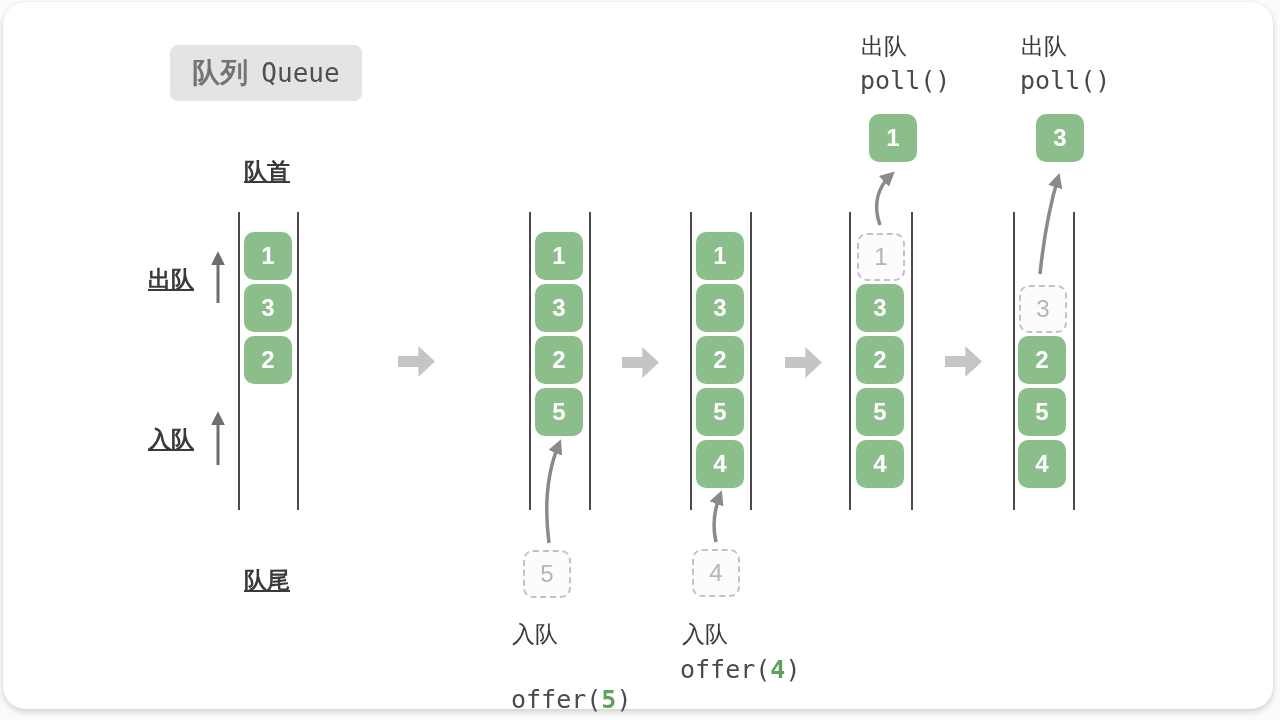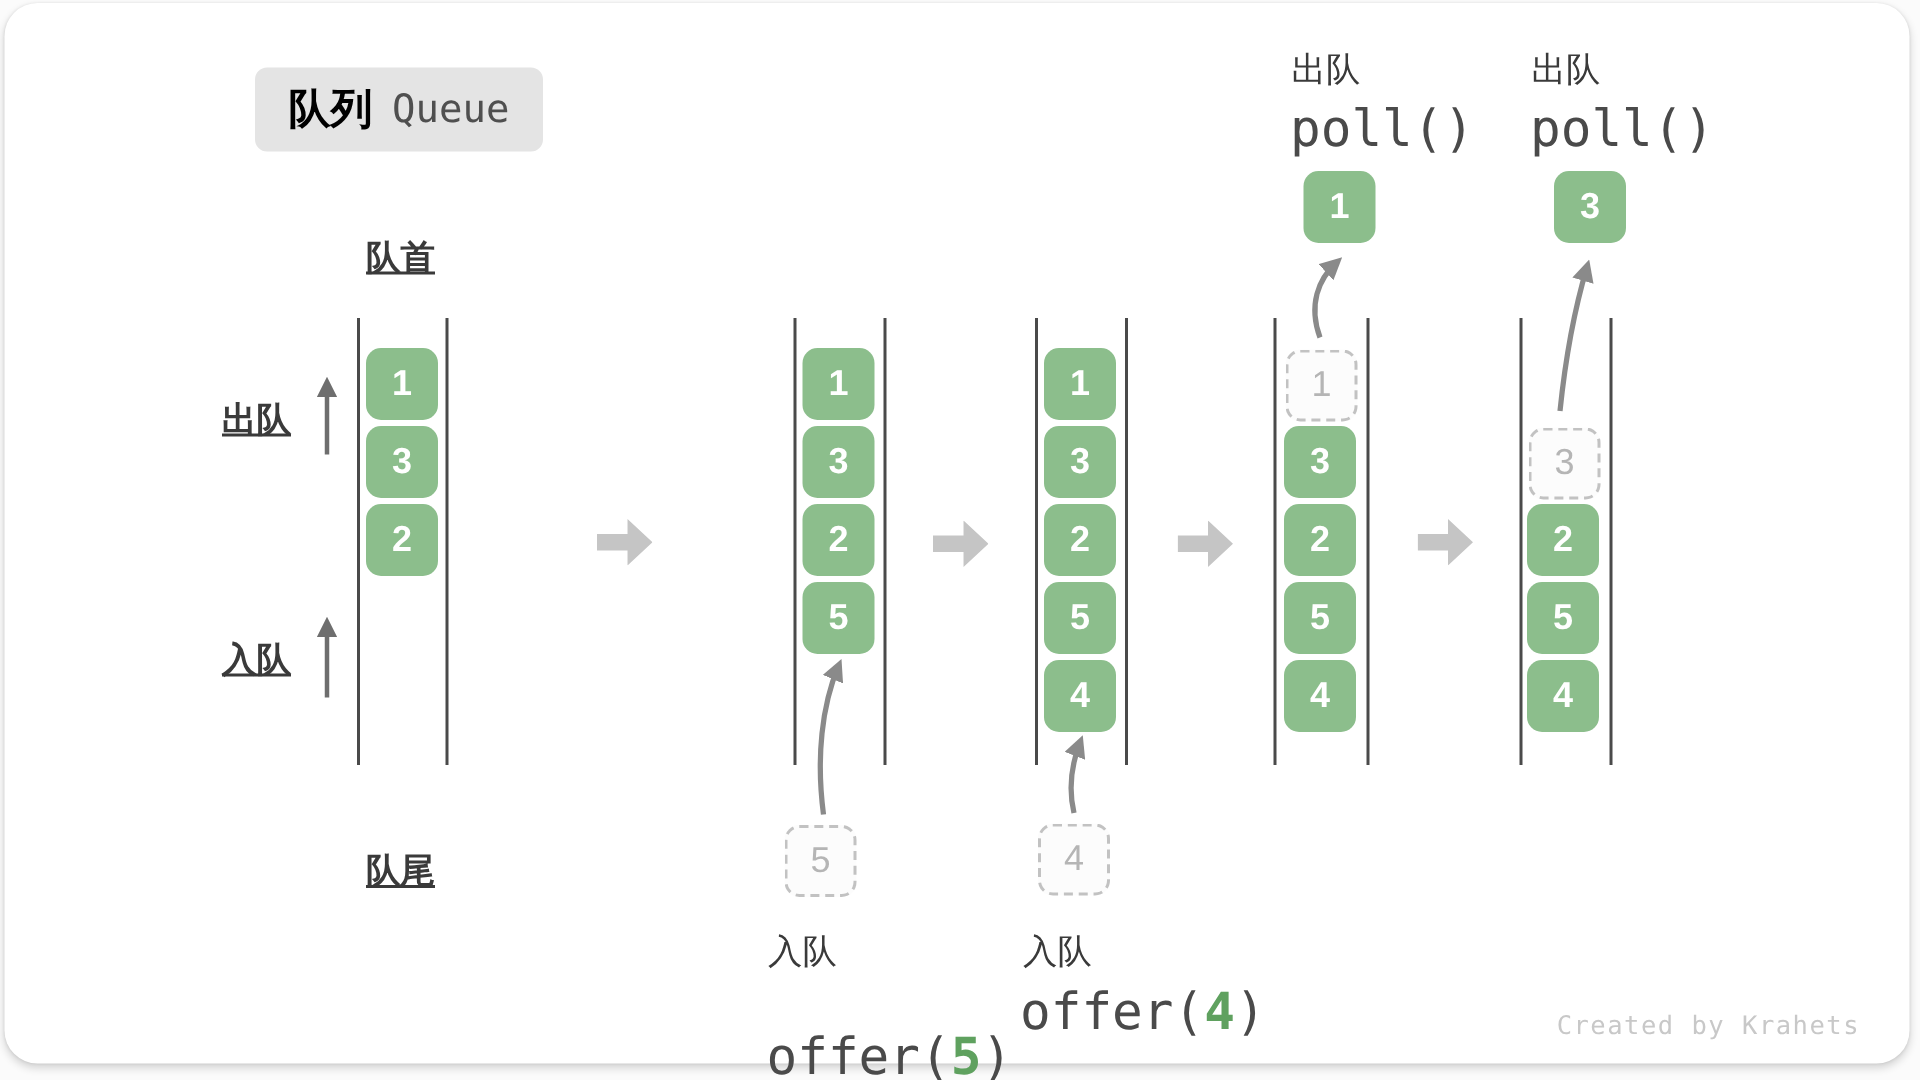--- a/index.html
+++ b/index.html
@@ -14,21 +14,21 @@
     box-shadow:0 3px 6px rgba(0,0,0,.16), 0 0 2px rgba(0,0,0,.08);
   }
   .stage{position:absolute;left:0;top:0;width:1280px;height:720px;}
 
   
   .badge{
     position:absolute;left:170px;top:45px;width:192px;height:56px;
     background:#e4e4e4;border-radius:8px;
     display:flex;align-items:center;justify-content:center;gap:13px;
   }
-  .badge .zh{font-weight:bold;font-size:28px;color:#000000;}
+  .badge .zh{font-weight:bold;font-size:28px;color:#737373;}
   .badge .en{font-family:"DejaVu Sans Mono","Liberation Mono",monospace;font-size:26px;color:#4f4f4f;}
 
   
   .cjk{position:absolute;font-size:23px;font-weight:bold;color:#3a3a3a;white-space:nowrap;text-decoration:underline;}
 
   
   .qline{position:absolute;top:212px;width:2px;height:298px;background:#4a4a4a;}
 
   
   .box{
@@ -47,21 +47,21 @@
   .block-arrow{
     position:absolute;width:37px;height:31px;background:#c5c5c5;
     clip-path:polygon(0 32%,55% 32%,55% 0,100% 50%,55% 100%,55% 68%,0 68%);
   }
 
   
   .oplabel{position:absolute;font-size:23px;font-weight:500;color:#3a3a3a;white-space:nowrap;}
   .code{
     position:absolute;white-space:nowrap;
     font-family:"DejaVu Sans Mono","Liberation Mono",monospace;
-    font-size:34px;color:#4a4a4a;
+    font-size:25px;color:#4a4a4a;
   }
   .code .arg{color:#5fa15f;font-weight:bold;}
 
   .watermark{
     position:absolute;right:40px;top:674px;
     font-family:"DejaVu Sans Mono","Liberation Mono",monospace;
     font-size:17px;letter-spacing:1px;color:#c8c8c8;
   }
 
   svg.overlay{position:absolute;left:0;top:0;width:1280px;height:720px;pointer-events:none;}
@@ -157,14 +157,13 @@
 
   <div class="oplabel" style="left:682px;top:619px">入队</div>
   <div class="code" style="left:680px;top:655px"><span>offer(</span><span class="arg">4</span><span>)</span></div>
 
   <div class="oplabel" style="left:861px;top:31px">出队</div>
   <div class="code" style="left:860px;top:66px">poll()</div>
 
   <div class="oplabel" style="left:1021px;top:31px">出队</div>
   <div class="code" style="left:1020px;top:66px">poll()</div>
 
-  <div class="watermark">Created by Krahets</div>
 </div>
 
 </body></html>

